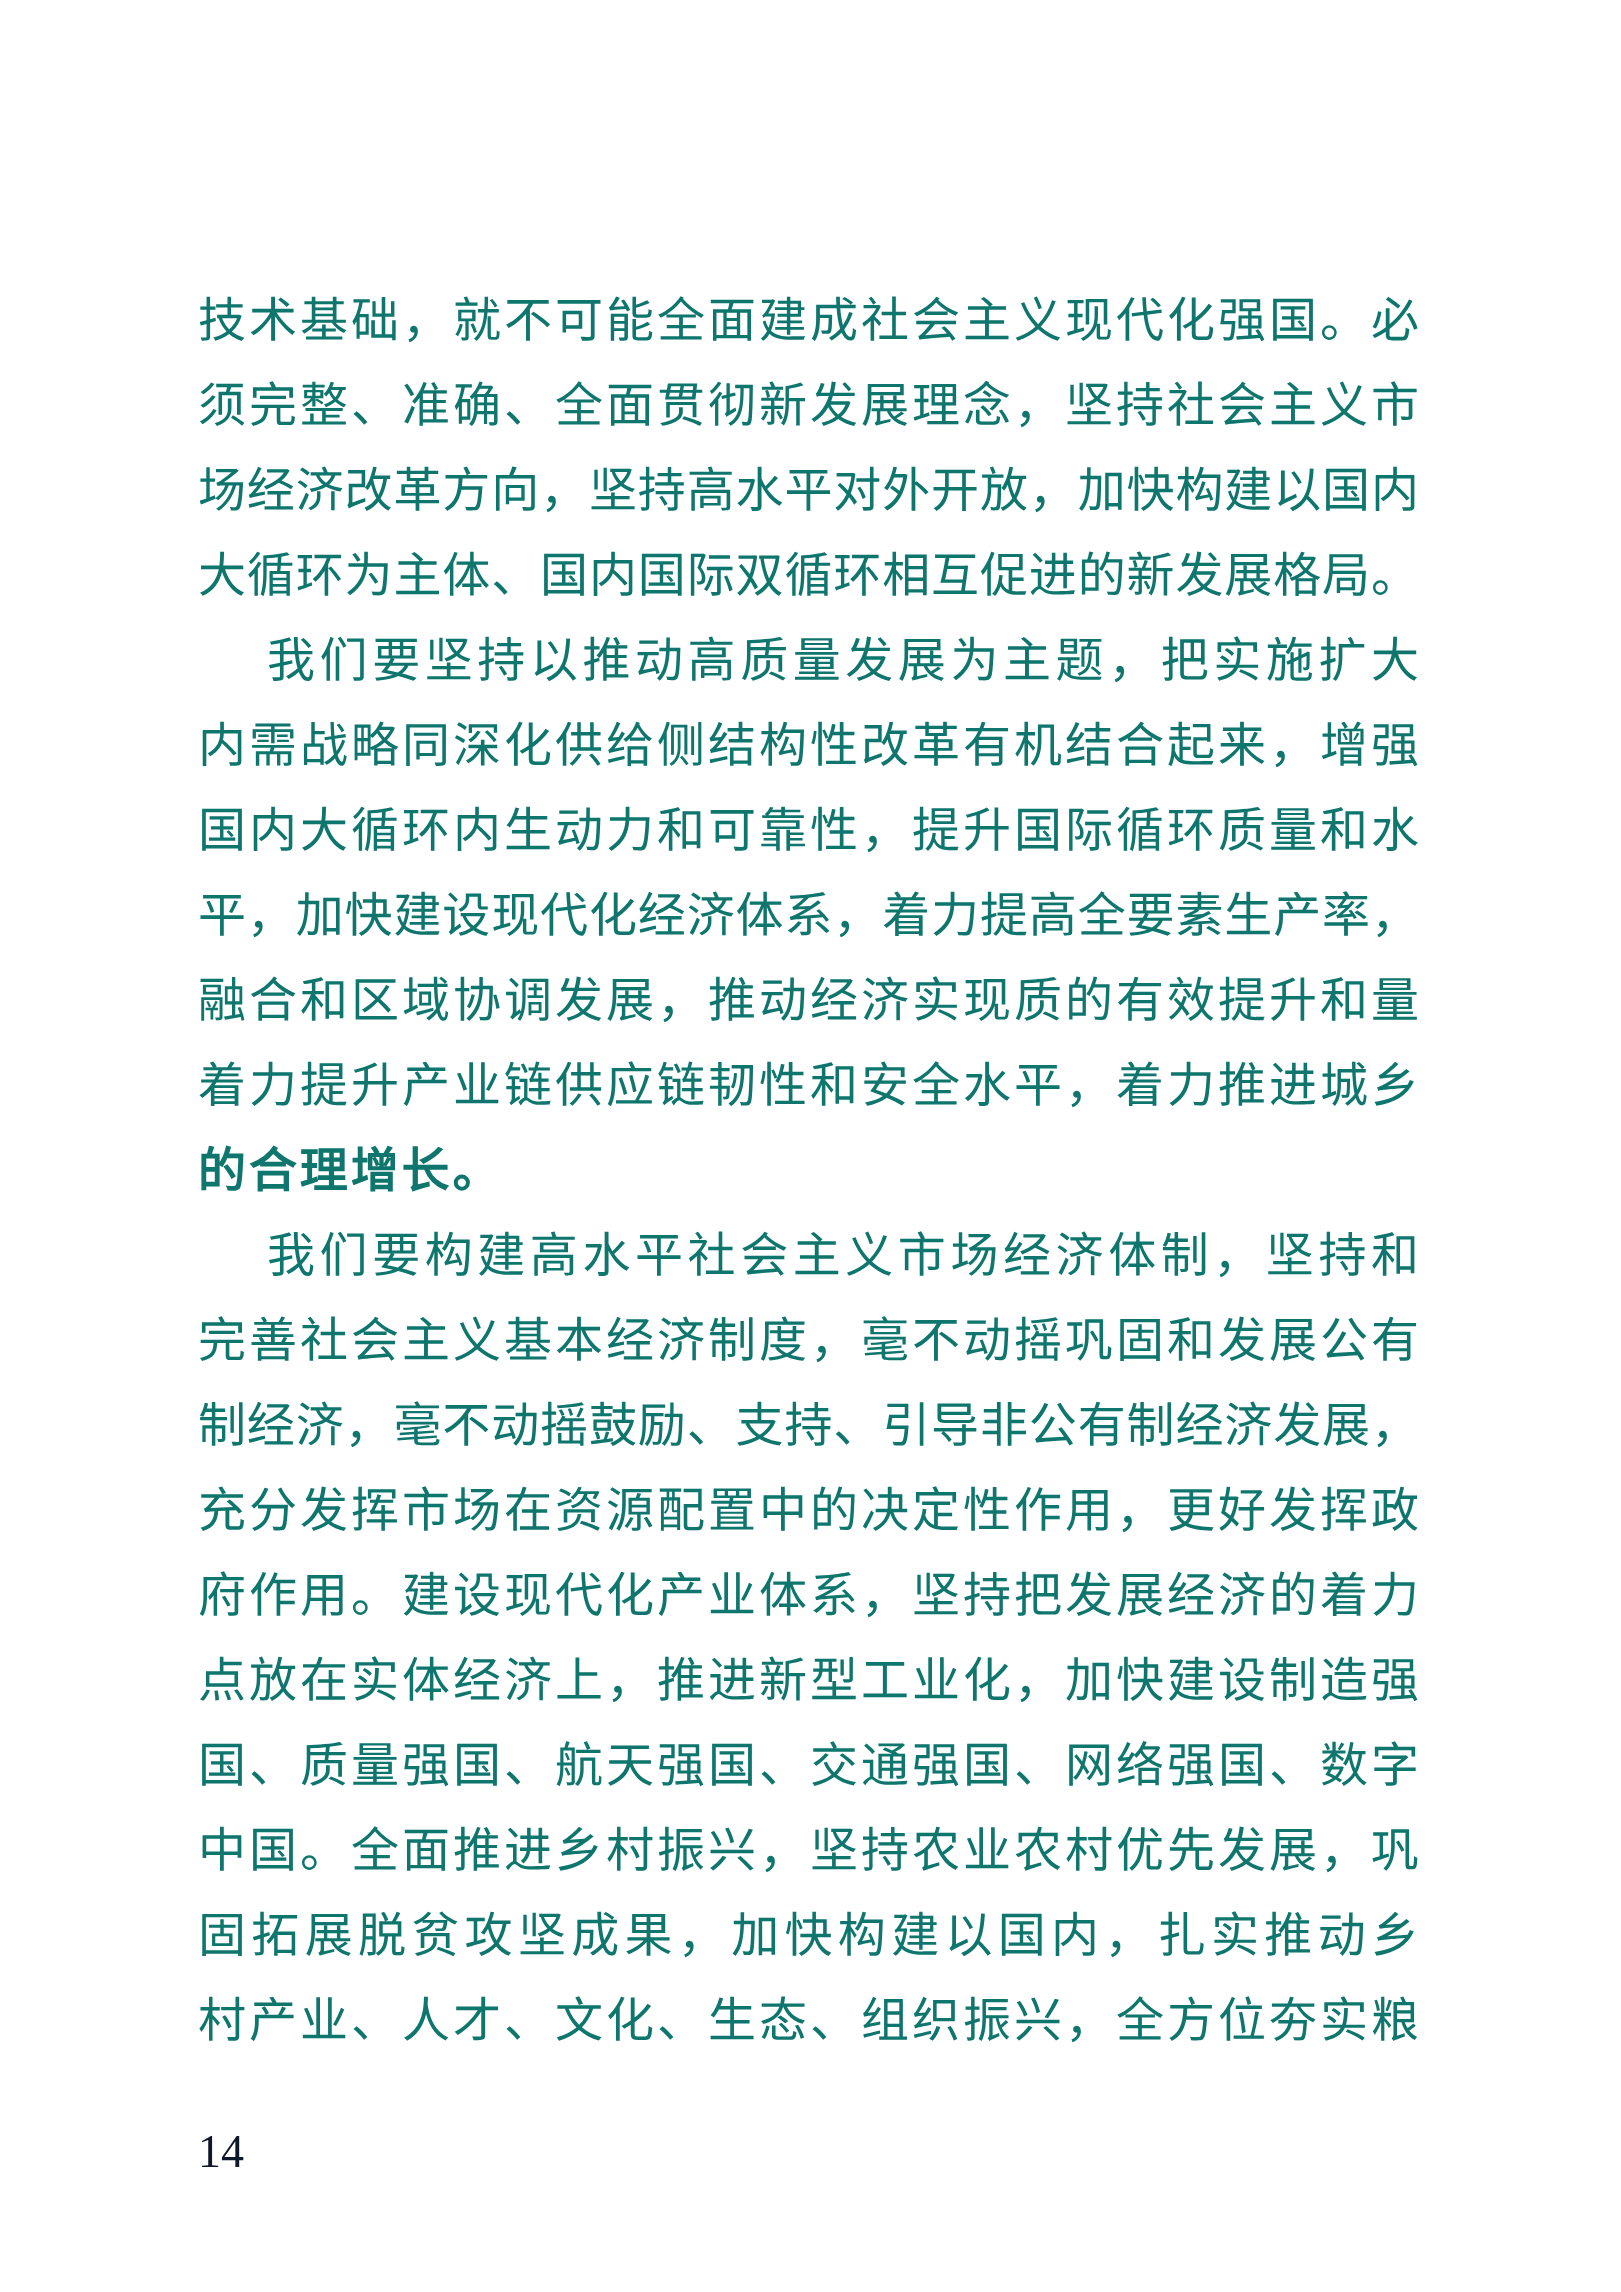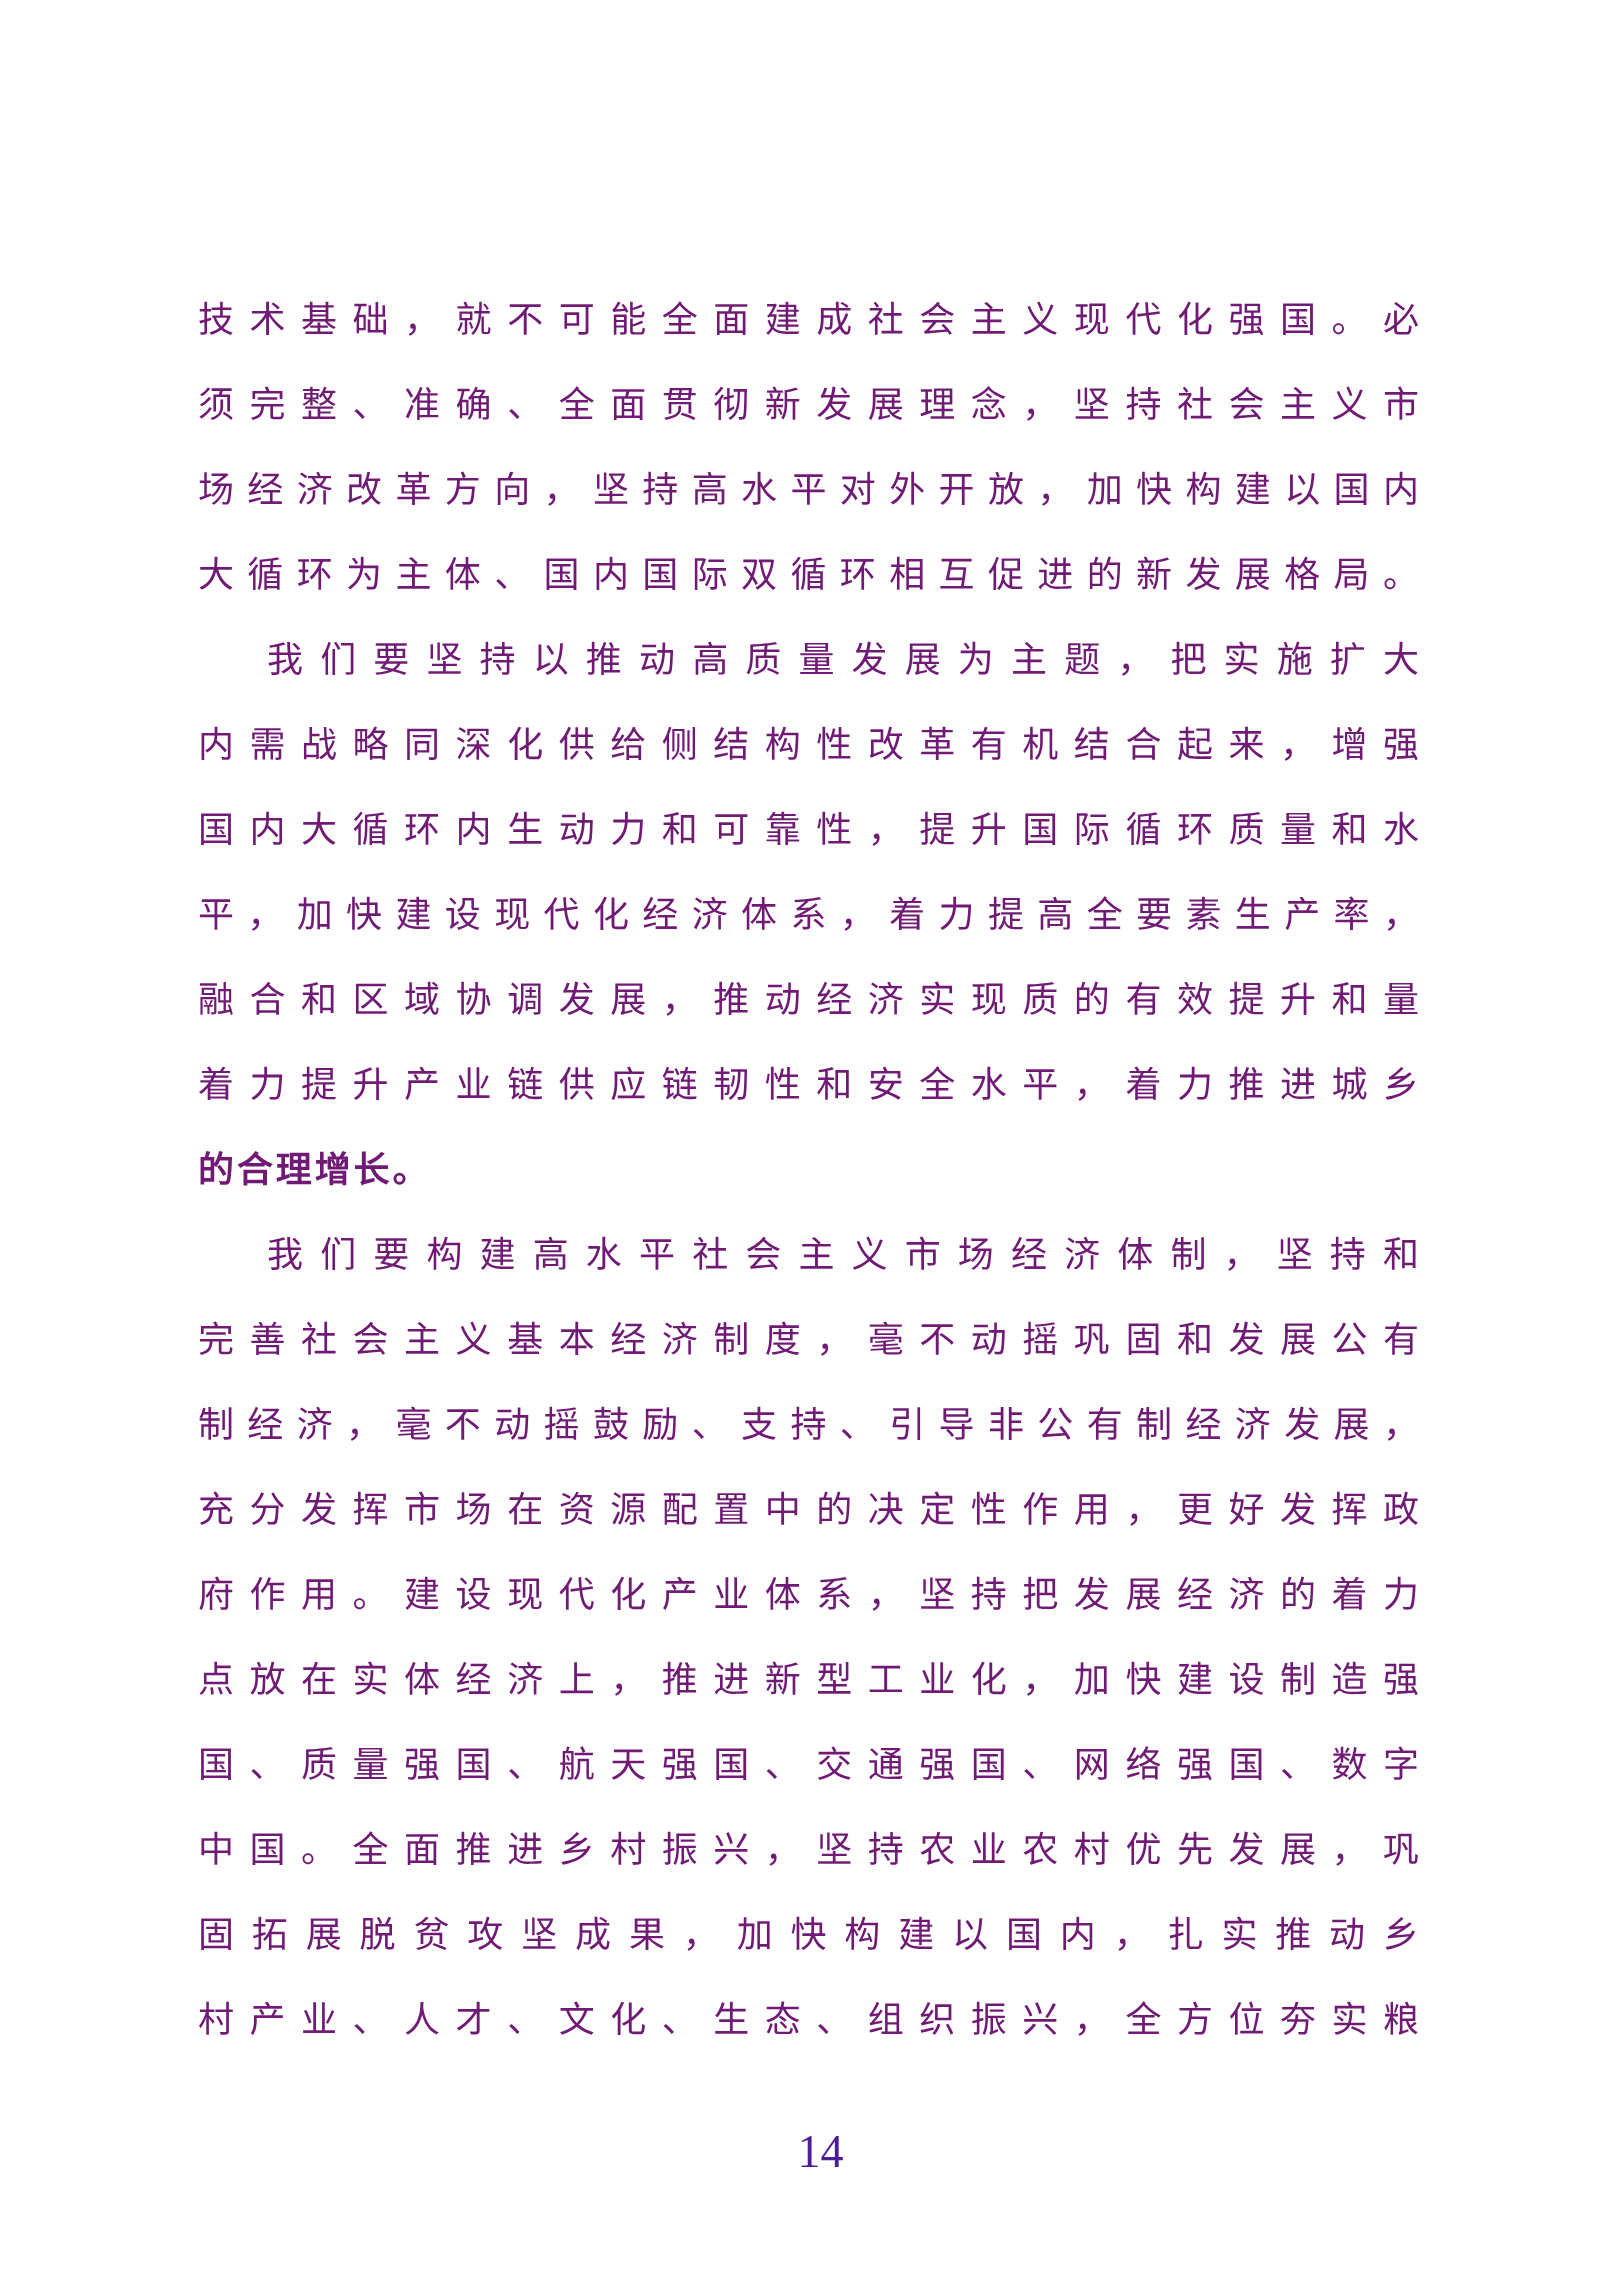--- a/index.html
+++ b/index.html
@@ -16,48 +16,48 @@
     overflow: hidden;
     font-family: "Liberation Serif", "DejaVu Serif", serif;
   }
   .text-block {
     position: absolute;
     left: 198px;
     top: 278px;
     width: 1221px;
   }
   .text-line {
-    font-size: 36px;
+    font-size: 48px;
     line-height: 85px;
     height: 85px;
-    color: #701a75;
+    color: #0f766e;
     text-align: justify;
     text-align-last: justify;
     text-justify: inter-character;
     white-space: normal;
     overflow: hidden;
   }
   .text-line.indent {
     text-indent: 69px;
   }
   .text-line.no-justify {
     text-align: left;
     text-align-last: left;
     letter-spacing: 2.9px;
     font-weight: bold;
   }
   .page-number {
     position: absolute;
     left: 198px;
     top: 2122px;
     width: 1245px;
-    text-align: center;
+    text-align: left;
     font-size: 46px;
     line-height: 59px;
-    color: #4c1d95;
+    color: #0f172a;
     font-family: "Liberation Serif", "DejaVu Serif", serif;
   }
 </style>
 </head>
 <body>
 
 <div class="page">
   <main class="text-block" id="text-block">
       <div class="text-line">技术基础，就不可能全面建成社会主义现代化强国。必</div>
       <div class="text-line">须完整、准确、全面贯彻新发展理念，坚持社会主义市</div>

